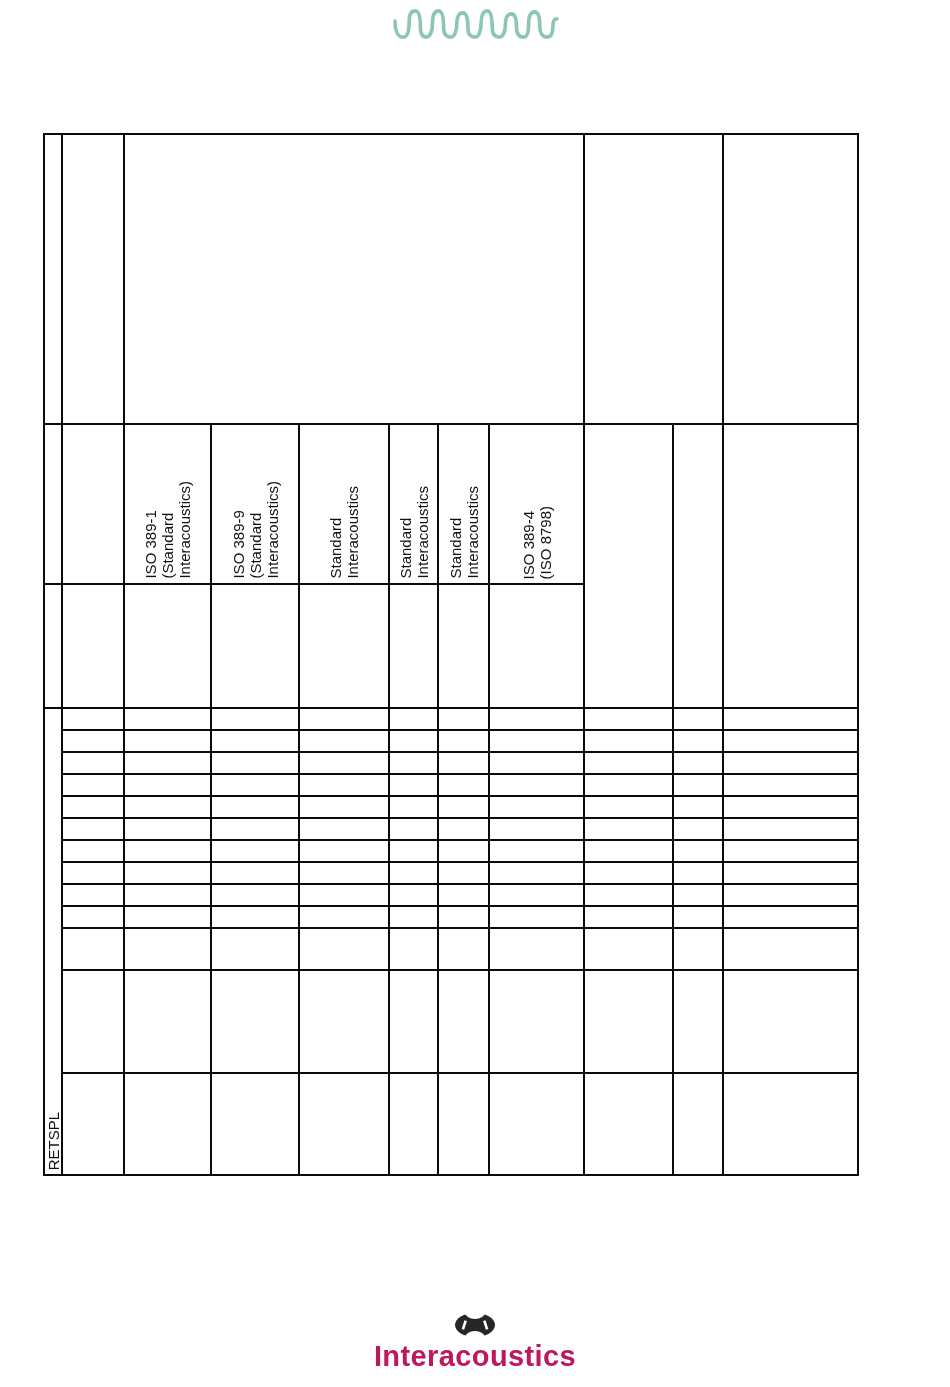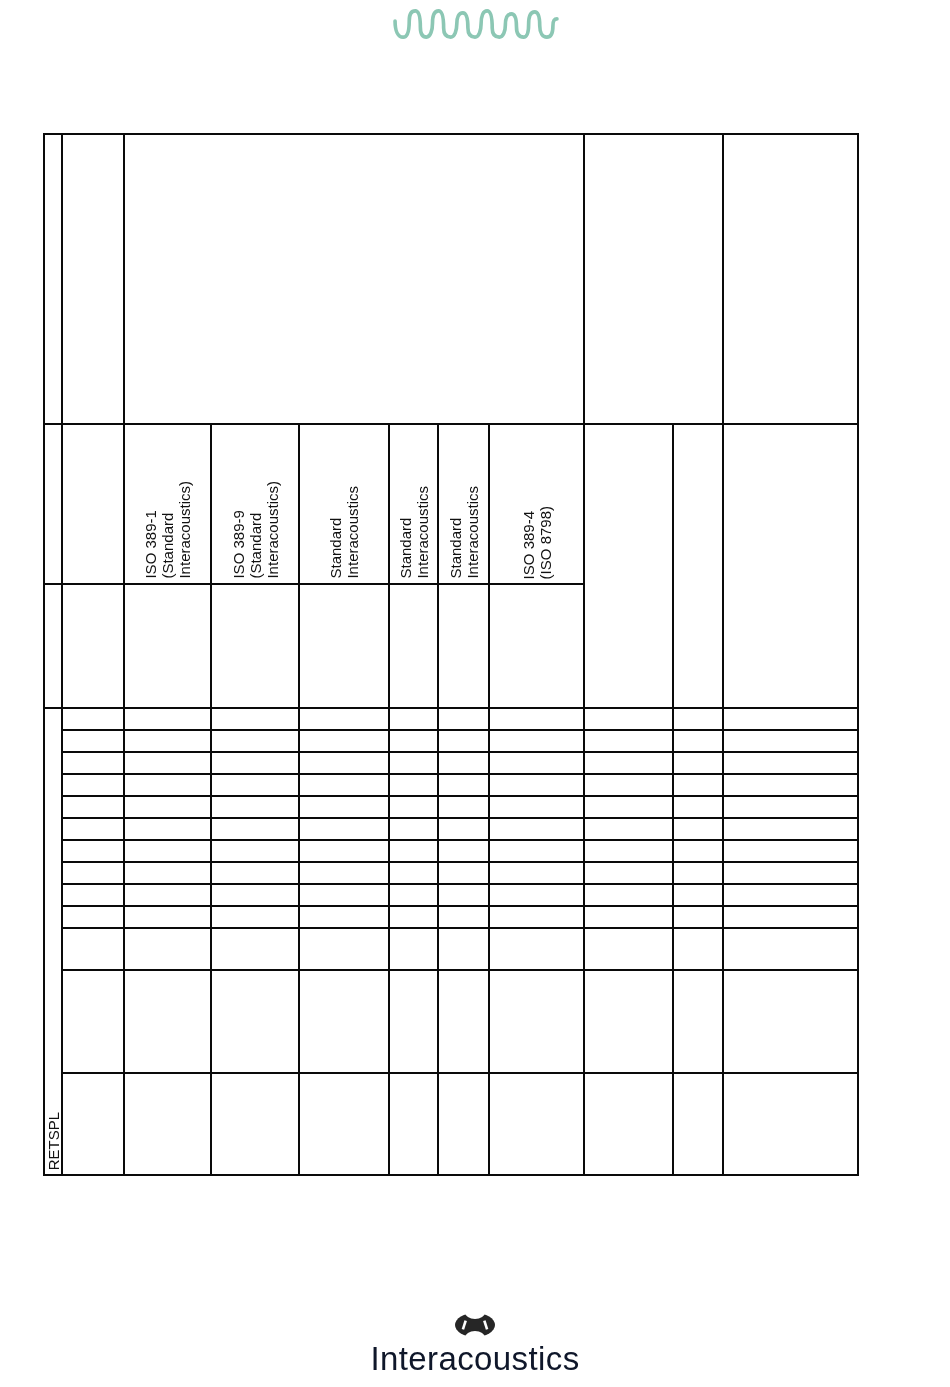--- a/index.html
+++ b/index.html
@@ -63,24 +63,24 @@
     color:#111;
   }
   
   .footer{
     position:absolute;top:1311px;left:0;width:100%;
     display:flex;flex-direction:column;align-items:center;
   }
   .globe{width:44px;height:28px;display:block;}
   .wordmark{
     margin-top:1px;
-    font-size:33px;
-    font-weight:400;
+    font-size:29px;
+    font-weight:700;
     letter-spacing:0.4px;
-    color:#0f172a;
+    color:#be185d;
   }
 </style>
 </head>
 <body>
 
 <div class="page">
 
   <span class="header-logo">
     <svg viewBox="0 0 168 34" width="170" height="40" preserveAspectRatio="xMidYMid meet">
       <path d="M5,13 C5,23 8,29 13,29 S19,21 19,13 C19,6 21,3 25,3 S30,11 30,19 C30,26 32,29 36,29 S42,22 42,15 C42,7 44,3 48,3 S53,12 53,20 C53,27 56,29 60,29 S66,22 66,16 C66,9 68,5 72,5 S77,13 77,20 C77,27 80,29 84,29 S90,22 90,16 C90,8 92,3 96,3 S101,12 101,20 C101,27 104,29 108,29 S114,23 114,17 C114,10 116,6 120,6 S125,13 125,19 C125,26 128,29 132,29 S137,22 137,16 C137,8 139,4 143,4 S148,11 148,18 C148,25 151,29 155,29 C159,29 161,25 161,18 C161,13 162,11 165,11" fill="none" stroke="#8cc7b4" stroke-width="3.6" stroke-linecap="round" stroke-linejoin="round"></path>

